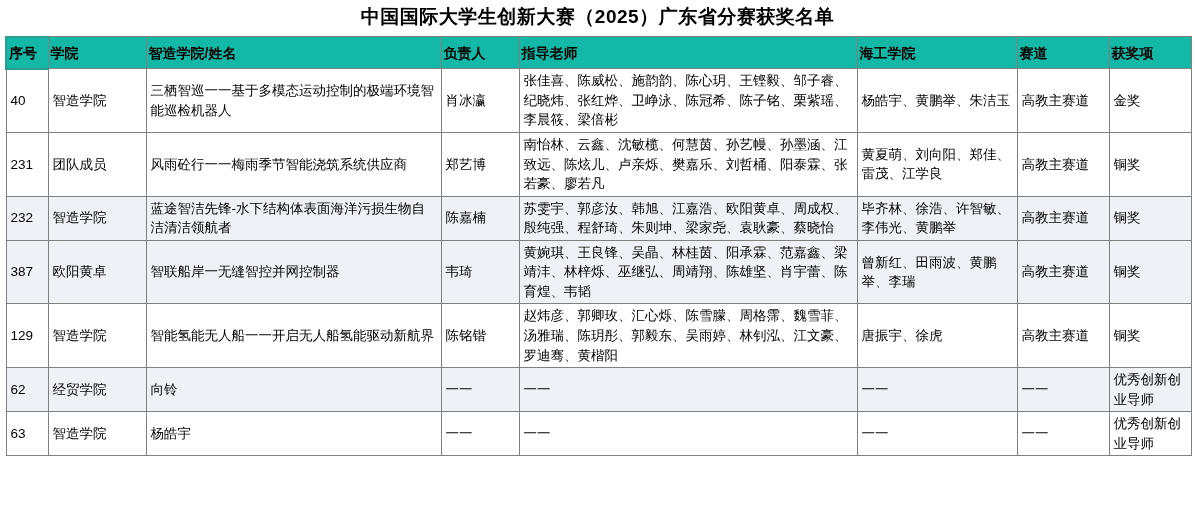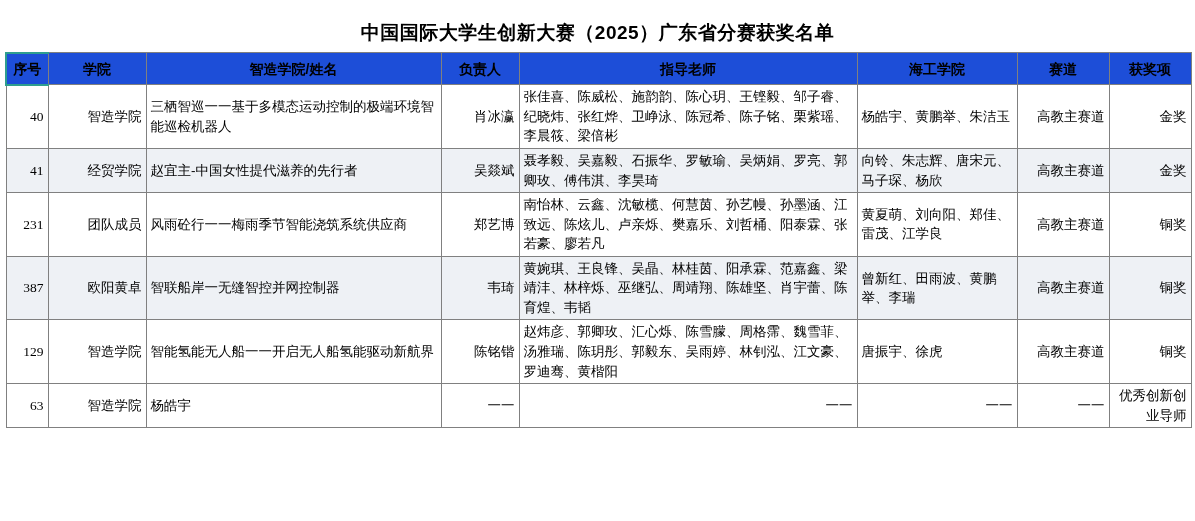--- a/index.html
+++ b/index.html
@@ -18,54 +18,54 @@
     width: 1195px;
     height: 521px;
     position: relative;
     box-sizing: border-box;
   }
   #title {
     text-align: center;
     font-size: 19px;
     font-weight: bold;
     letter-spacing: 0.5px;
-    padding: 22px 0 7px 0;
+    padding: 6px 0 7px 0;
     line-height: 1.2;
   }
   table {
     border-collapse: collapse;
     width: 1185px;
     margin-left: 5px;
     table-layout: fixed;
   }
   th, td {
     border: 1px solid #808080;
     font-size: 13.5px;
     padding: 2px 4px;
     vertical-align: middle;
     line-height: 1.45;
     word-break: break-all;
   }
   thead th {
-    background: #1d4ed8;
-    text-align: center;
+    background: #14b8a6;
+    text-align: left;
     font-weight: bold;
     font-size: 14px;
     height: 24px;
     padding: 3px 2px;
   }
   thead th.first-head {
     border-left: 2px solid #2e9e8f;
     border-top: 2px solid #2e9e8f;
     border-bottom: 2px solid #2e9e8f;
   }
   tbody tr.alt td {
     background: #eef1f5;
   }
-  td.c { text-align: right; font-family: Liberation Serif, serif; }
+  td.c { text-align: left; }
   td.l { text-align: left; }
   .col-seq   { width: 42px; }
   .col-col   { width: 98px; }
   .col-proj  { width: 295px; }
   .col-lead  { width: 78px; }
   .col-team  { width: 338px; }
   .col-teach { width: 160px; }
   .col-track { width: 92px; }
   .col-award { width: 82px; }
 </style>
@@ -105,42 +105,42 @@
         <td class="c">40</td>
         <td class="c">智造学院</td>
         <td class="l">三栖智巡一一基于多模态运动控制的极端环境智能巡检机器人</td>
         <td class="c">肖冰瀛</td>
         <td class="l">张佳喜、陈威松、施韵韵、陈心玥、王铿毅、邹子睿、纪晓炜、张红烨、卫峥泳、陈冠希、陈子铭、栗紫瑶、李晨筱、梁倍彬</td>
         <td class="l">杨皓宇、黄鹏举、朱洁玉</td>
         <td class="c">高教主赛道</td>
         <td class="c">金奖</td>
       </tr>
 
-      <tr class="alt">
-        <td class="c">41</td>
-        <td class="c">经贸学院</td>
-        <td class="l">赵宜主-中国女性提代滋养的先行者</td>
-        <td class="c">吴燚斌</td>
-        <td class="l">聂孝毅、吴嘉毅、石振华、罗敏瑜、吴炳娟、罗亮、郭卿玫、傅伟淇、李昊琦</td>
-        <td class="l">向铃、朱志辉、唐宋元、马子琛、杨欣</td>
-        <td class="c">高教主赛道</td>
-        <td class="c">金奖</td>
-      </tr>
 
       <tr>
         <td class="c">231</td>
         <td class="c">团队成员</td>
         <td class="l">风雨砼行一一梅雨季节智能浇筑系统供应商</td>
         <td class="c">郑艺博</td>
         <td class="l">南怡林、云鑫、沈敏榄、何慧茵、孙艺幔、孙墨涵、江致远、陈炫儿、卢亲烁、樊嘉乐、刘哲桶、阳泰霖、张若豪、廖若凡</td>
         <td class="l">黄夏萌、刘向阳、郑佳、雷茂、江学良</td>
         <td class="c">高教主赛道</td>
         <td class="c">铜奖</td>
       </tr>
 
+      <tr class="alt">
+        <td class="c">232</td>
+        <td class="c">智造学院</td>
+        <td class="l">蓝途智洁先锋-水下结构体表面海洋污损生物自洁清洁领航者</td>
+        <td class="c">陈嘉楠</td>
+        <td class="l">苏雯宇、郭彦汝、韩旭、江嘉浩、欧阳黄卓、周成权、殷纯强、程舒琦、朱则坤、梁家尧、袁耿豪、蔡晓怡</td>
+        <td class="l">毕齐林、徐浩、许智敏、李伟光、黄鹏举</td>
+        <td class="c">高教主赛道</td>
+        <td class="c">铜奖</td>
+      </tr>
 
 
       <tr class="alt">
         <td class="c">387</td>
         <td class="c">欧阳黄卓</td>
         <td class="l">智联船岸一无缝智控并网控制器</td>
         <td class="c">韦琦</td>
         <td class="l">黄婉琪、王良锋、吴晶、林桂茵、阳承霖、范嘉鑫、梁靖沣、林梓烁、巫继弘、周靖翔、陈雄坚、肖宇蕾、陈育煌、韦韬</td>
         <td class="l">曾新红、田雨波、黄鹏举、李瑞</td>
         <td class="c">高教主赛道</td>
@@ -151,20 +151,30 @@
         <td class="c">129</td>
         <td class="c">智造学院</td>
         <td class="l">智能氢能无人船一一开启无人船氢能驱动新航界</td>
         <td class="c">陈铭锴</td>
         <td class="l">赵炜彦、郭卿玫、汇心烁、陈雪朦、周格霈、魏雪菲、汤雅瑞、陈玥彤、郭毅东、吴雨婷、林钊泓、江文豪、罗迪骞、黄楷阳</td>
         <td class="l">唐振宇、徐虎</td>
         <td class="c">高教主赛道</td>
         <td class="c">铜奖</td>
       </tr>
 
+      <tr class="alt">
+        <td class="c">62</td>
+        <td class="c">经贸学院</td>
+        <td class="l">向铃</td>
+        <td class="c">一一</td>
+        <td class="c">一一</td>
+        <td class="c">一一</td>
+        <td class="c">一一</td>
+        <td class="c">优秀创新创业导师</td>
+      </tr>
 
       <tr>
         <td class="c">63</td>
         <td class="c">智造学院</td>
         <td class="l">杨皓宇</td>
         <td class="c">一一</td>
         <td class="c">一一</td>
         <td class="c">一一</td>
         <td class="c">一一</td>
         <td class="c">优秀创新创业导师</td>

